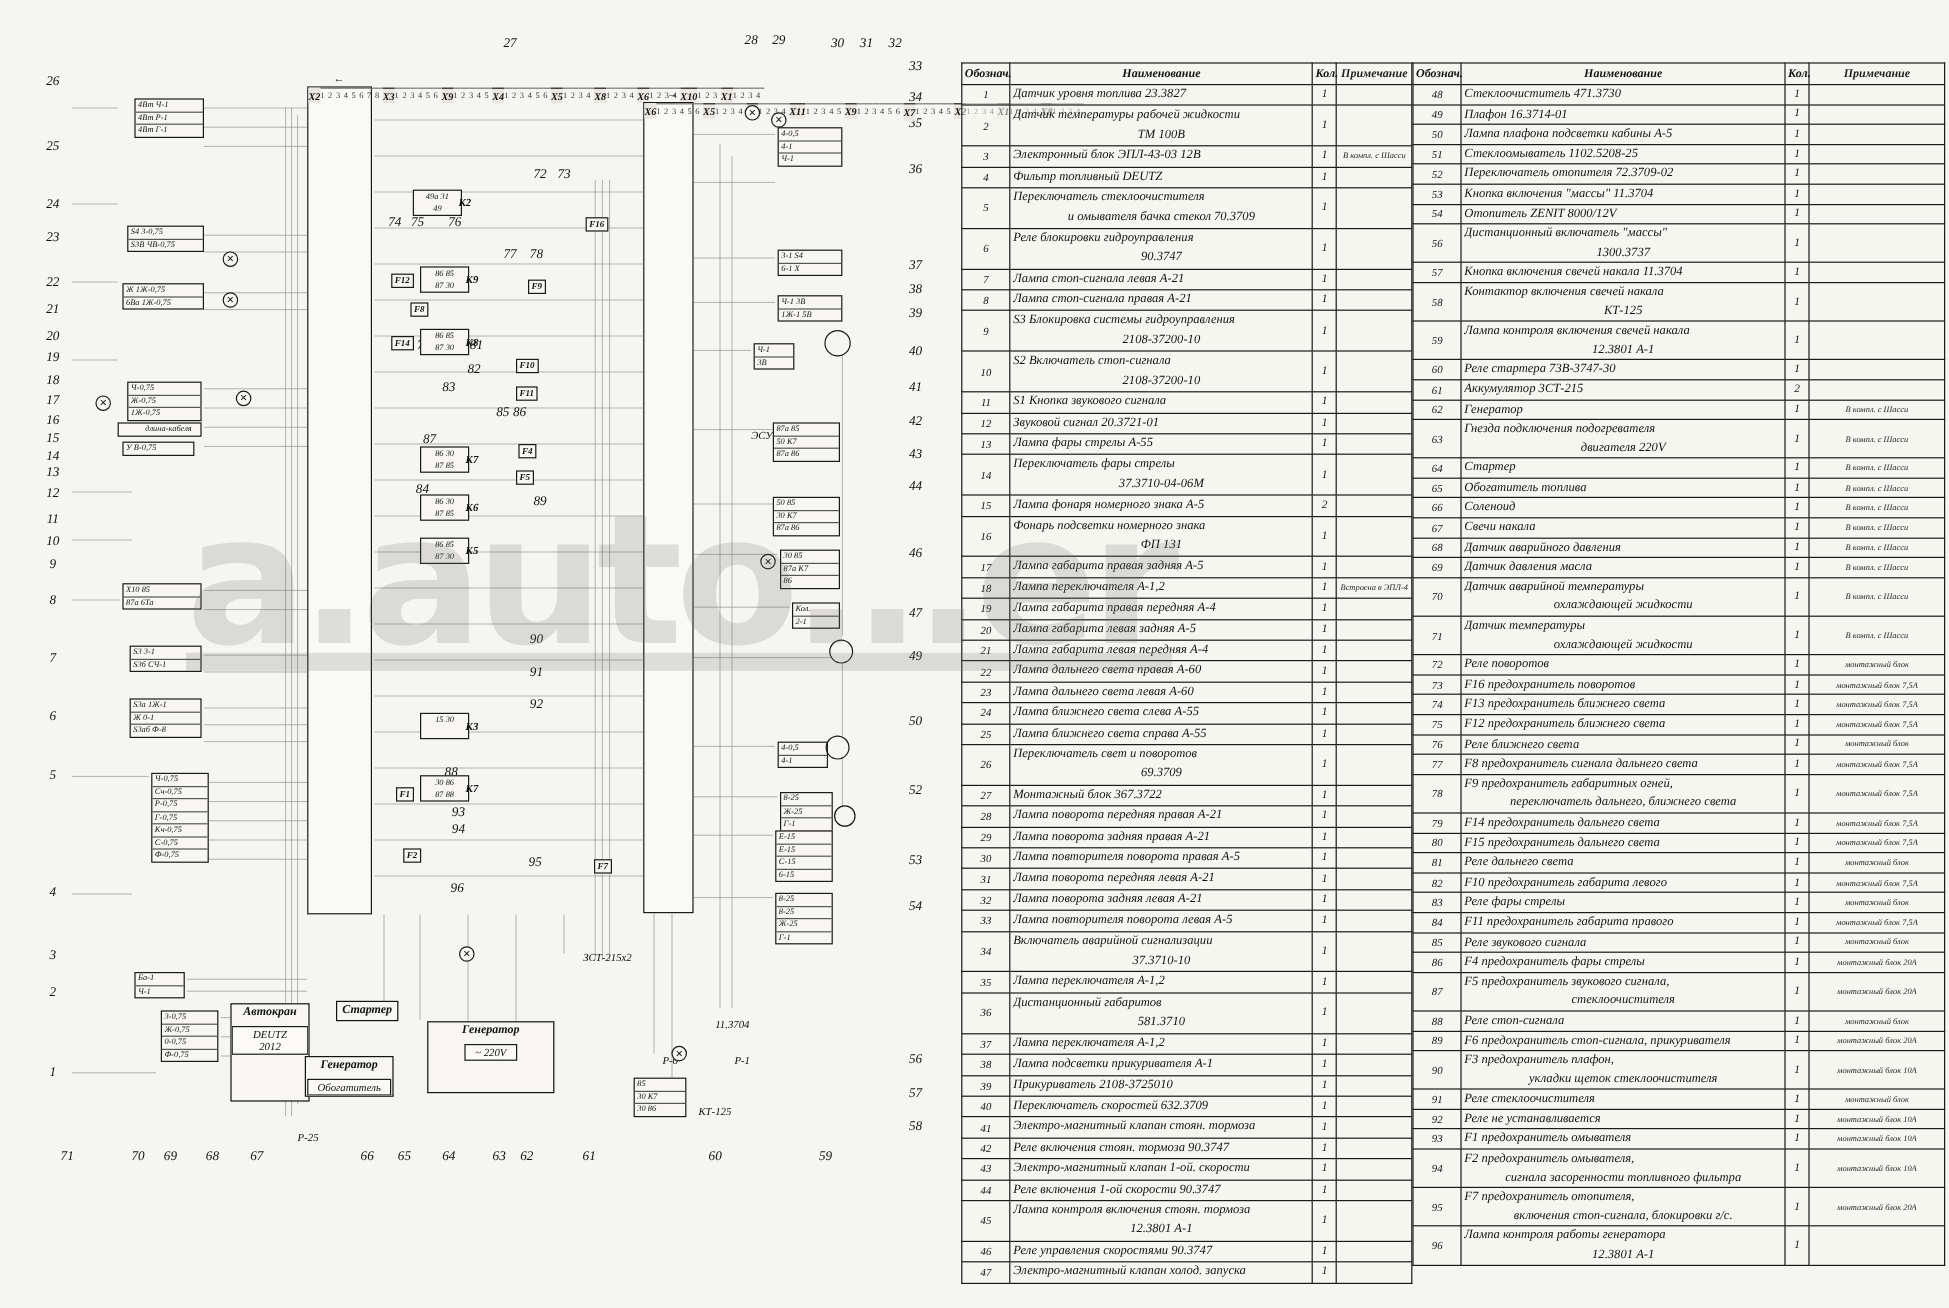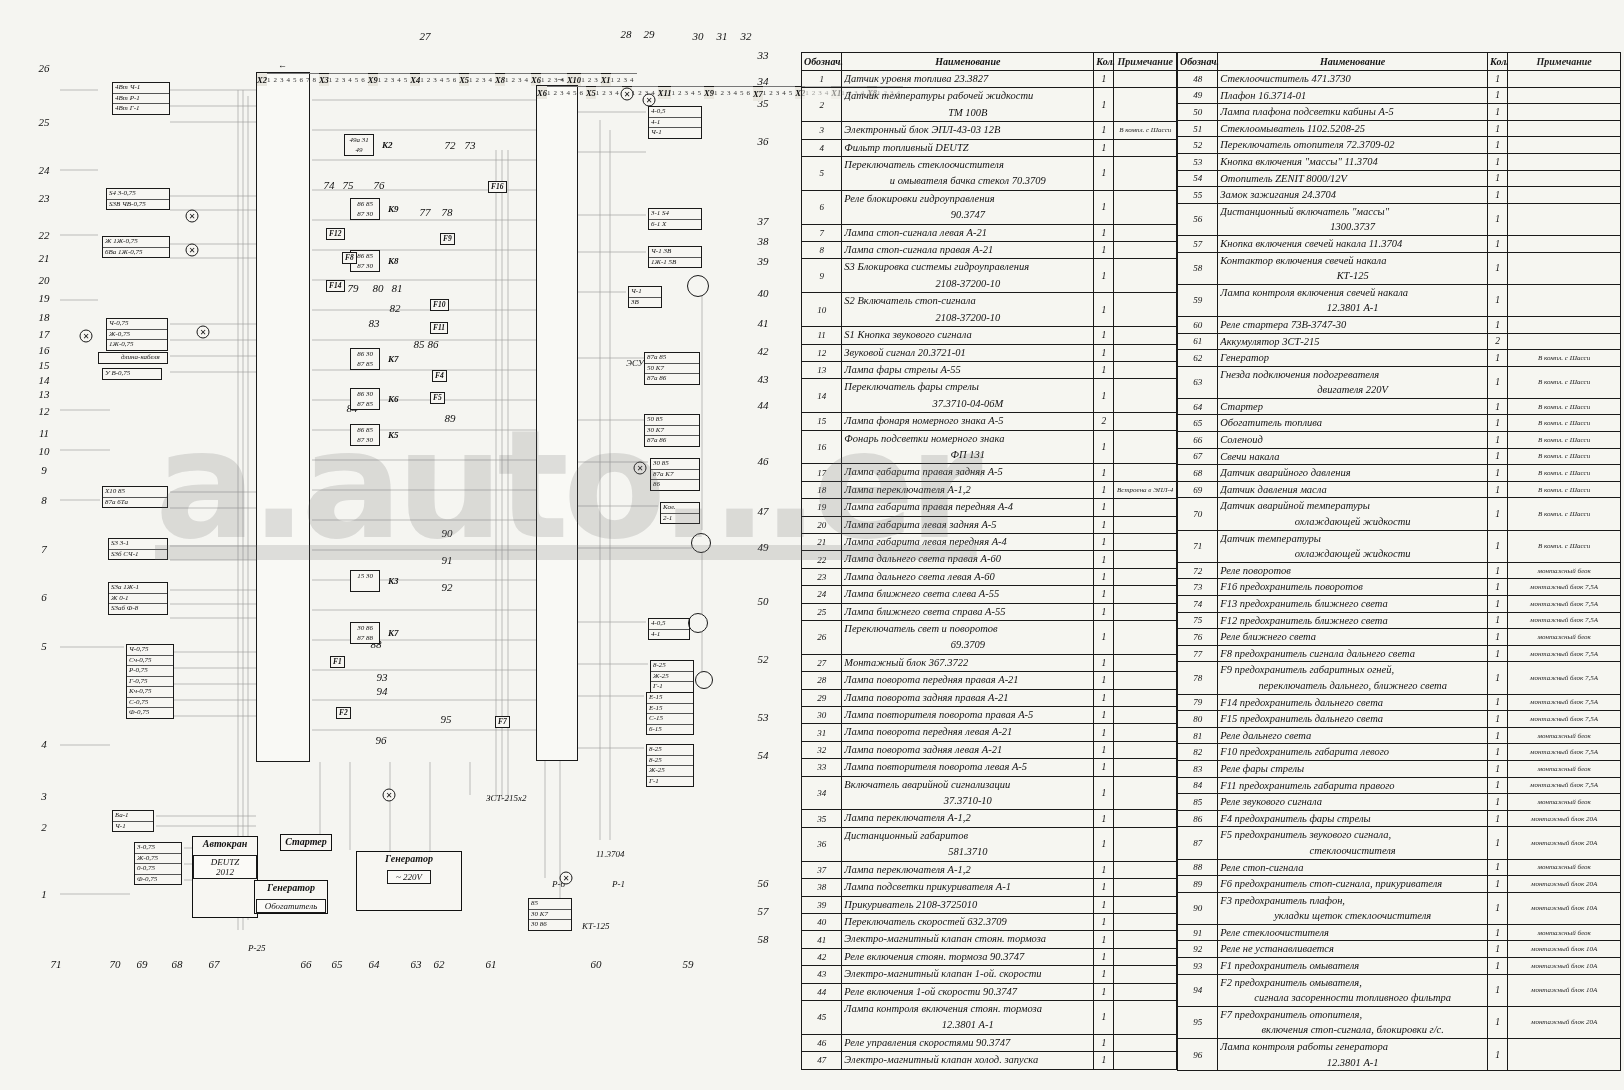--- a/index.html
+++ b/index.html
@@ -10,21 +10,21 @@
     color:#111;
   }
   
   #diagram{position:absolute;left:0;top:0;width:800px;height:1090px;}
   #wires{position:absolute;left:0;top:0;}
   .callout{position:absolute;font:italic 11px "Liberation Serif",serif;color:#111;transform:translate(-50%,-50%);}
   .strip{position:absolute;border:1.2px solid #1a1a1a;background:rgba(250,250,246,.75);display:flex;flex-direction:row;box-sizing:border-box;}
   .strip-sec{font:italic bold 8.5px "Liberation Serif",serif;border-top:1px solid #1a1a1a;text-align:center;background:#e9e7df;display:flex;align-items:center;justify-content:center;box-sizing:border-box;}
   .strip-pin{border-top:1px solid #777;font:7px "Liberation Serif",serif;color:#333;display:flex;align-items:center;justify-content:flex-end;padding-right:3px;box-sizing:border-box;}
   .strip > :first-child{border-top:none;}
-  .relay{position:absolute;width:30px;height:22px;border:1px solid #1a1a1a;background:#f7f6f2;box-sizing:border-box;}
+  .relay{position:absolute;width:41px;height:22px;border:1px solid #1a1a1a;background:#f7f6f2;box-sizing:border-box;margin-top:24px;}
   .relay .rt,.relay .rb{font:italic 7px "Liberation Serif",serif;text-align:center;line-height:10px;}
   .relay .lbl{position:absolute;left:37px;top:5px;font:italic bold 9px "Liberation Serif",serif;}
   .fuse{position:absolute;border:1px solid #1a1a1a;background:#f7f6f2;font:italic bold 7.5px "Liberation Serif",serif;padding:0 2px;line-height:10px;}
   .lbox{position:absolute;border:1px solid #1a1a1a;background:#f7f6f2;box-sizing:border-box;}
   .lbox div{font:italic 7px "Liberation Serif",serif;border-top:1px solid #555;padding:0 2px;white-space:nowrap;line-height:9.5px;overflow:hidden;}
   .lbox div:first-child{border-top:none;}
   .dtext{position:absolute;font:italic 9px "Liberation Serif",serif;white-space:nowrap;}
   .lamp{position:absolute;width:13px;height:13px;border:1px solid #1a1a1a;border-radius:50%;background:#f7f6f2;font:8px "DejaVu Sans",sans-serif;display:flex;align-items:center;justify-content:center;box-sizing:border-box;transform:translate(-50%,-50%);}
   .circ{position:absolute;border:1.2px solid #1a1a1a;border-radius:50%;transform:translate(-50%,-50%);}
   .bbox{position:absolute;border:1.4px solid #111;background:#f7f6f2;box-sizing:border-box;text-align:center;overflow:hidden;}
@@ -931,28 +931,20 @@
       </tr>
       <tr>
         <td class="c-num">54</td>
         <td class="c-name">
           <div>Отопитель  ZENIT 8000/12V</div>
         </td>
         <td class="c-qty">1</td>
         <td class="c-note"></td>
       </tr>
       <tr>
-        <td class="c-num">55</td>
-        <td class="c-name">
-          <div>Замок зажигания  24.3704</div>
-        </td>
-        <td class="c-qty">1</td>
-        <td class="c-note"></td>
-      </tr>
-      <tr>
         <td class="c-num">56</td>
         <td class="c-name">
           <div>Дистанционный включатель "массы"</div>
           <div class="l2">1300.3737</div>
         </td>
         <td class="c-qty">1</td>
         <td class="c-note"></td>
       </tr>
       <tr>
         <td class="c-num">57</td>

